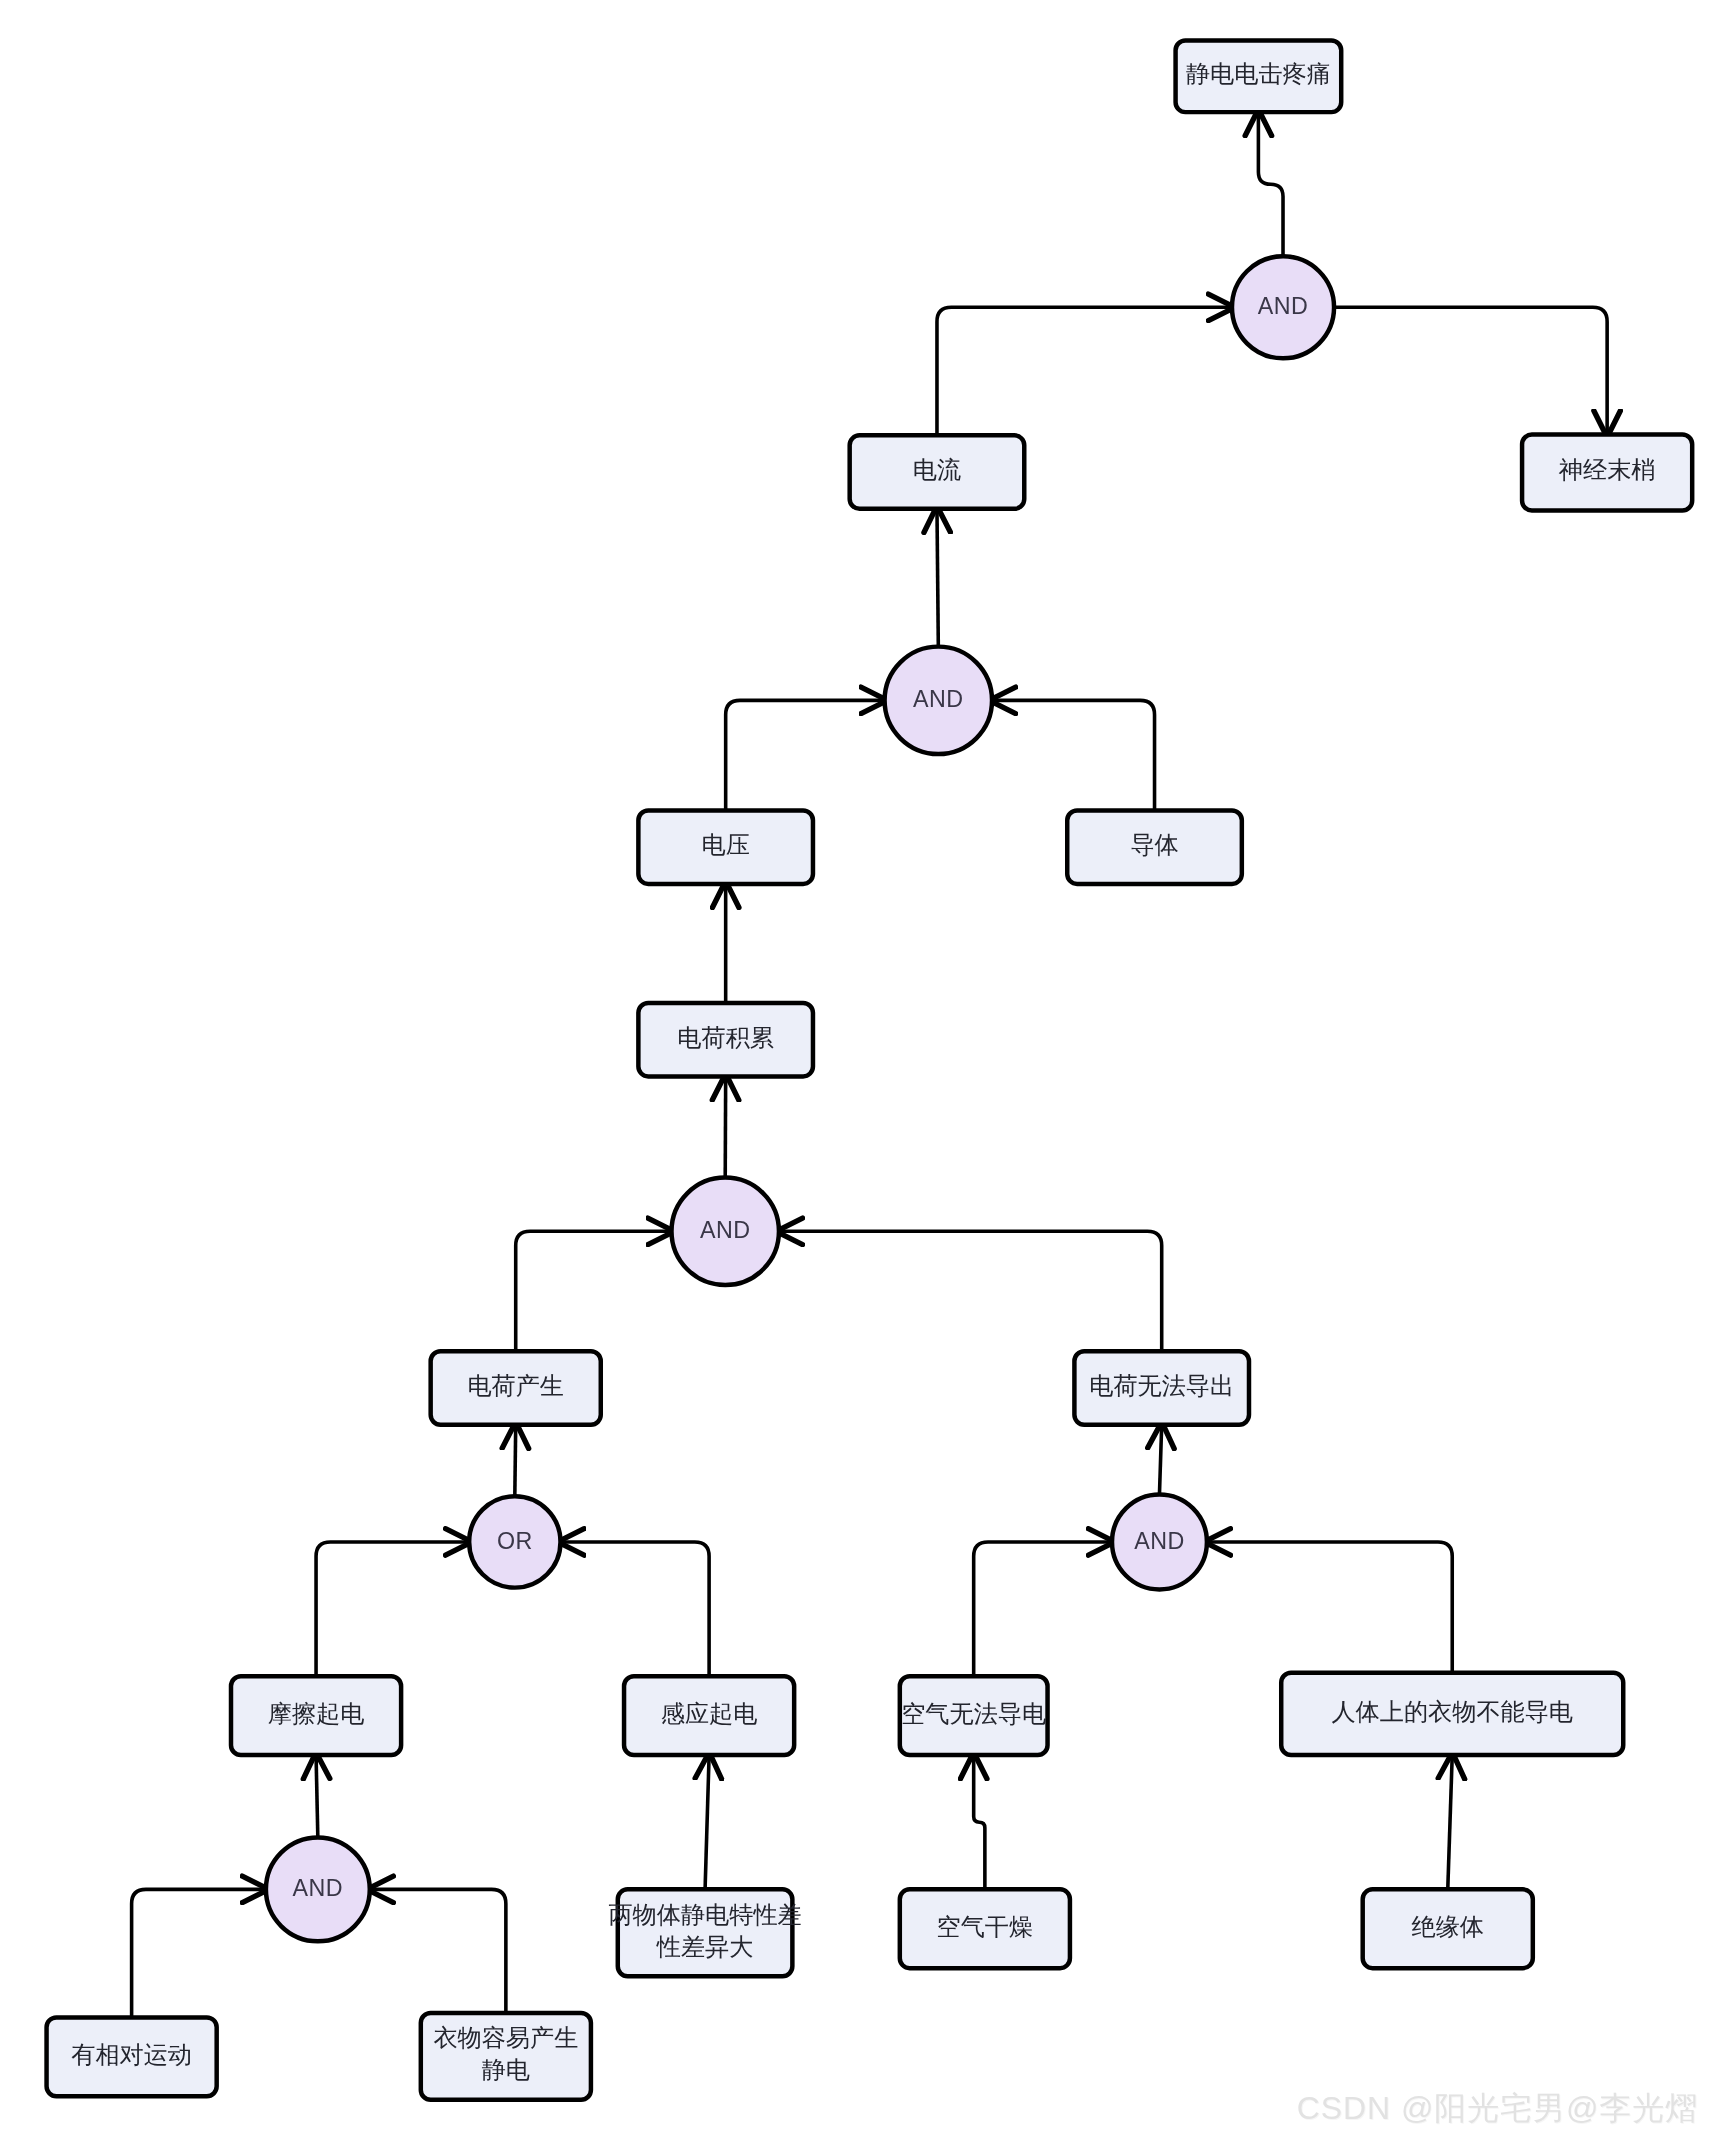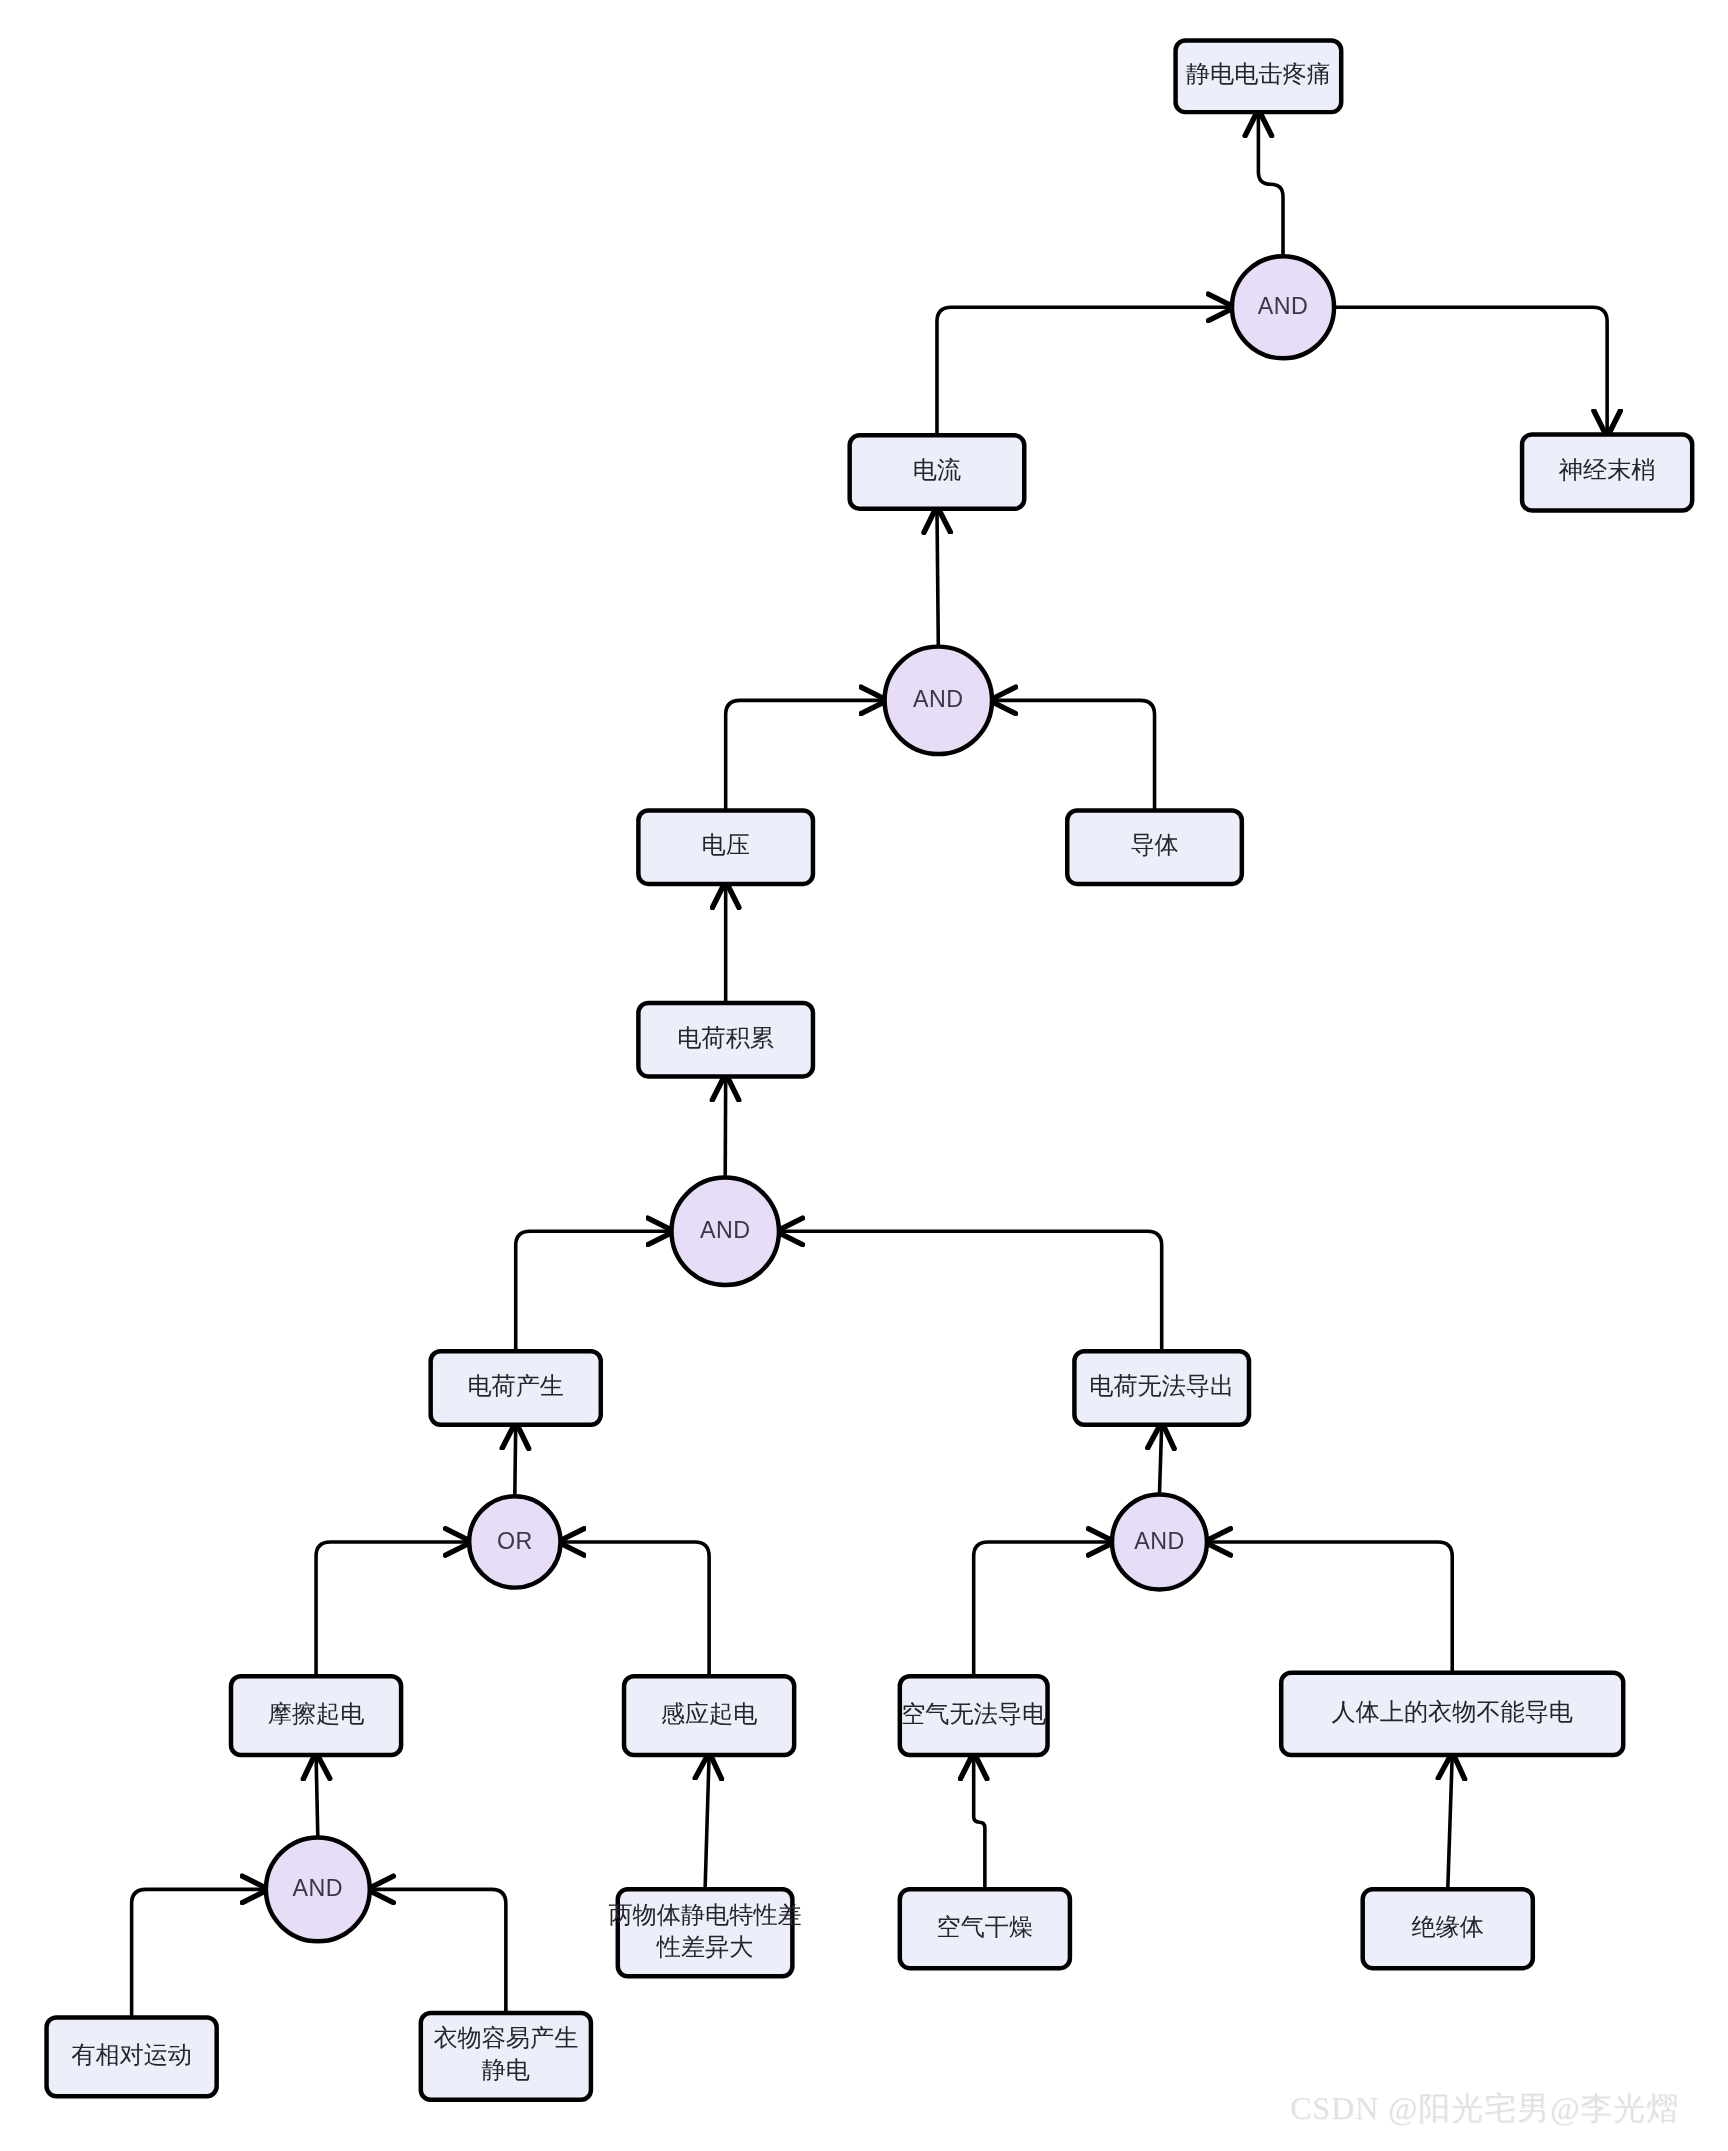--- a/index.html
+++ b/index.html
@@ -11,20 +11,21 @@
     width: 1728px;
     height: 2151px;
     font-family: "Liberation Sans", "DejaVu Sans", sans-serif;
     overflow: hidden;
     position: relative;
   }
   #diagram-root {
     position: relative;
     width: 1704px;
     height: 2151px;
+    padding-left: 19px;
   }
   svg.ft-canvas {
     position: absolute;
     top: 0;
     left: 0;
     width: 1728px;
     height: 2151px;
     display: block;
   }
   .edge-path {
@@ -57,21 +58,21 @@
     font-size: 26px;
     fill: #3a3748;
     text-anchor: middle;
     dominant-baseline: middle;
     letter-spacing: 0.5px;
   }
   .watermark {
     position: absolute;
     right: 25px;
     bottom: 19.7px;
-    font-family: Liberation Serif, serif;
+    font-family: Liberation Sans, sans-serif;
     font-size: 32px;
     color: #e2e2e2;
     text-shadow: 0.9px 0.9px 0 #f6f6f6;
     letter-spacing: 0.9px;
     user-select: none;
   }
 </style>
 </head>
 <body>
 

